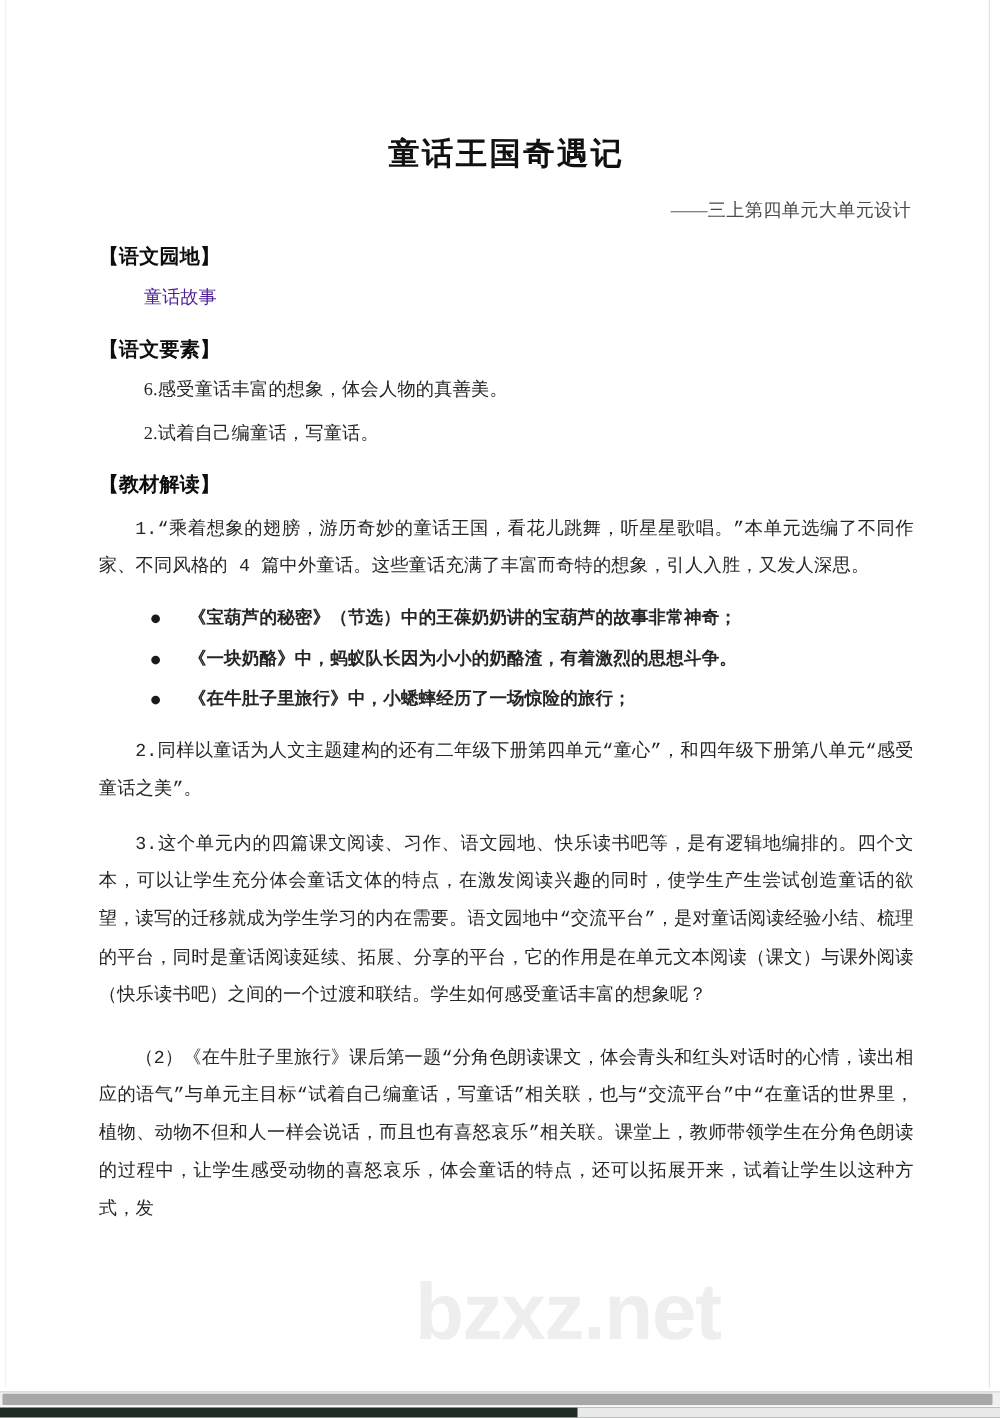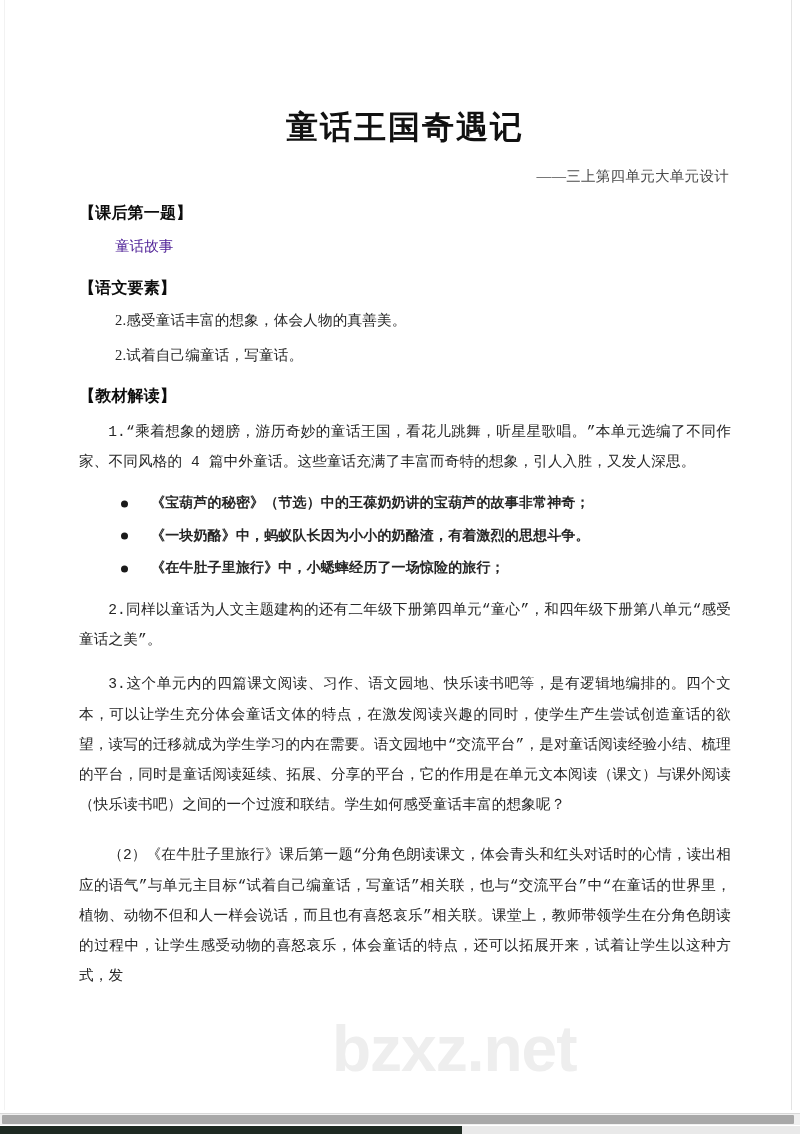--- a/index.html
+++ b/index.html
@@ -41,21 +41,21 @@
   .page-body {
     position: absolute;
     left: 74px;
     top: 0;
     width: 652px;
   }
 
   
   .doc-title {
     text-align: center;
-    font-size: 32px;
+    font-size: 25px;
     font-weight: bold;
     letter-spacing: 2px;
     color: #111;
     margin: 0;
     padding-top: 108px;
     line-height: 1.2;
     font-family: Liberation Sans, sans-serif;
   }
   .doc-subtitle {
     text-align: right;
@@ -195,28 +195,28 @@
 <body>
 
 <div class="page-viewport">
   <div class="page-sheet">
     <div class="page-body">
 
       <h1 class="doc-title">童话王国奇遇记</h1>
 
       <div class="doc-subtitle">——三上第四单元大单元设计</div>
 
-      <h2 class="sec-heading">【课后第一题】</h2>
+      <h2 class="sec-heading">【语文园地】</h2>
 
       <p class="sub-line">童话故事</p>
 
       <h2 class="sec-heading">【语文要素】</h2>
 
       <div class="nlist">
-        <p class="nline">2.感受童话丰富的想象，体会人物的真善美。</p>
+        <p class="nline">6.感受童话丰富的想象，体会人物的真善美。</p>
         <p class="nline">2.试着自己编童话，写童话。</p>
       </div>
 
       <h2 class="sec-heading">【教材解读】</h2>
 
       <div class="gap-sm"></div>
 
       <p class="para indent-2">1.“乘着想象的翅膀，游历奇妙的童话王国，看花儿跳舞，听星星歌唱。”本单元选编了不同作家、不同风格的 4 篇中外童话。这些童话充满了丰富而奇特的想象，引人入胜，又发人深思。</p>
 
       <ul class="bullets">

